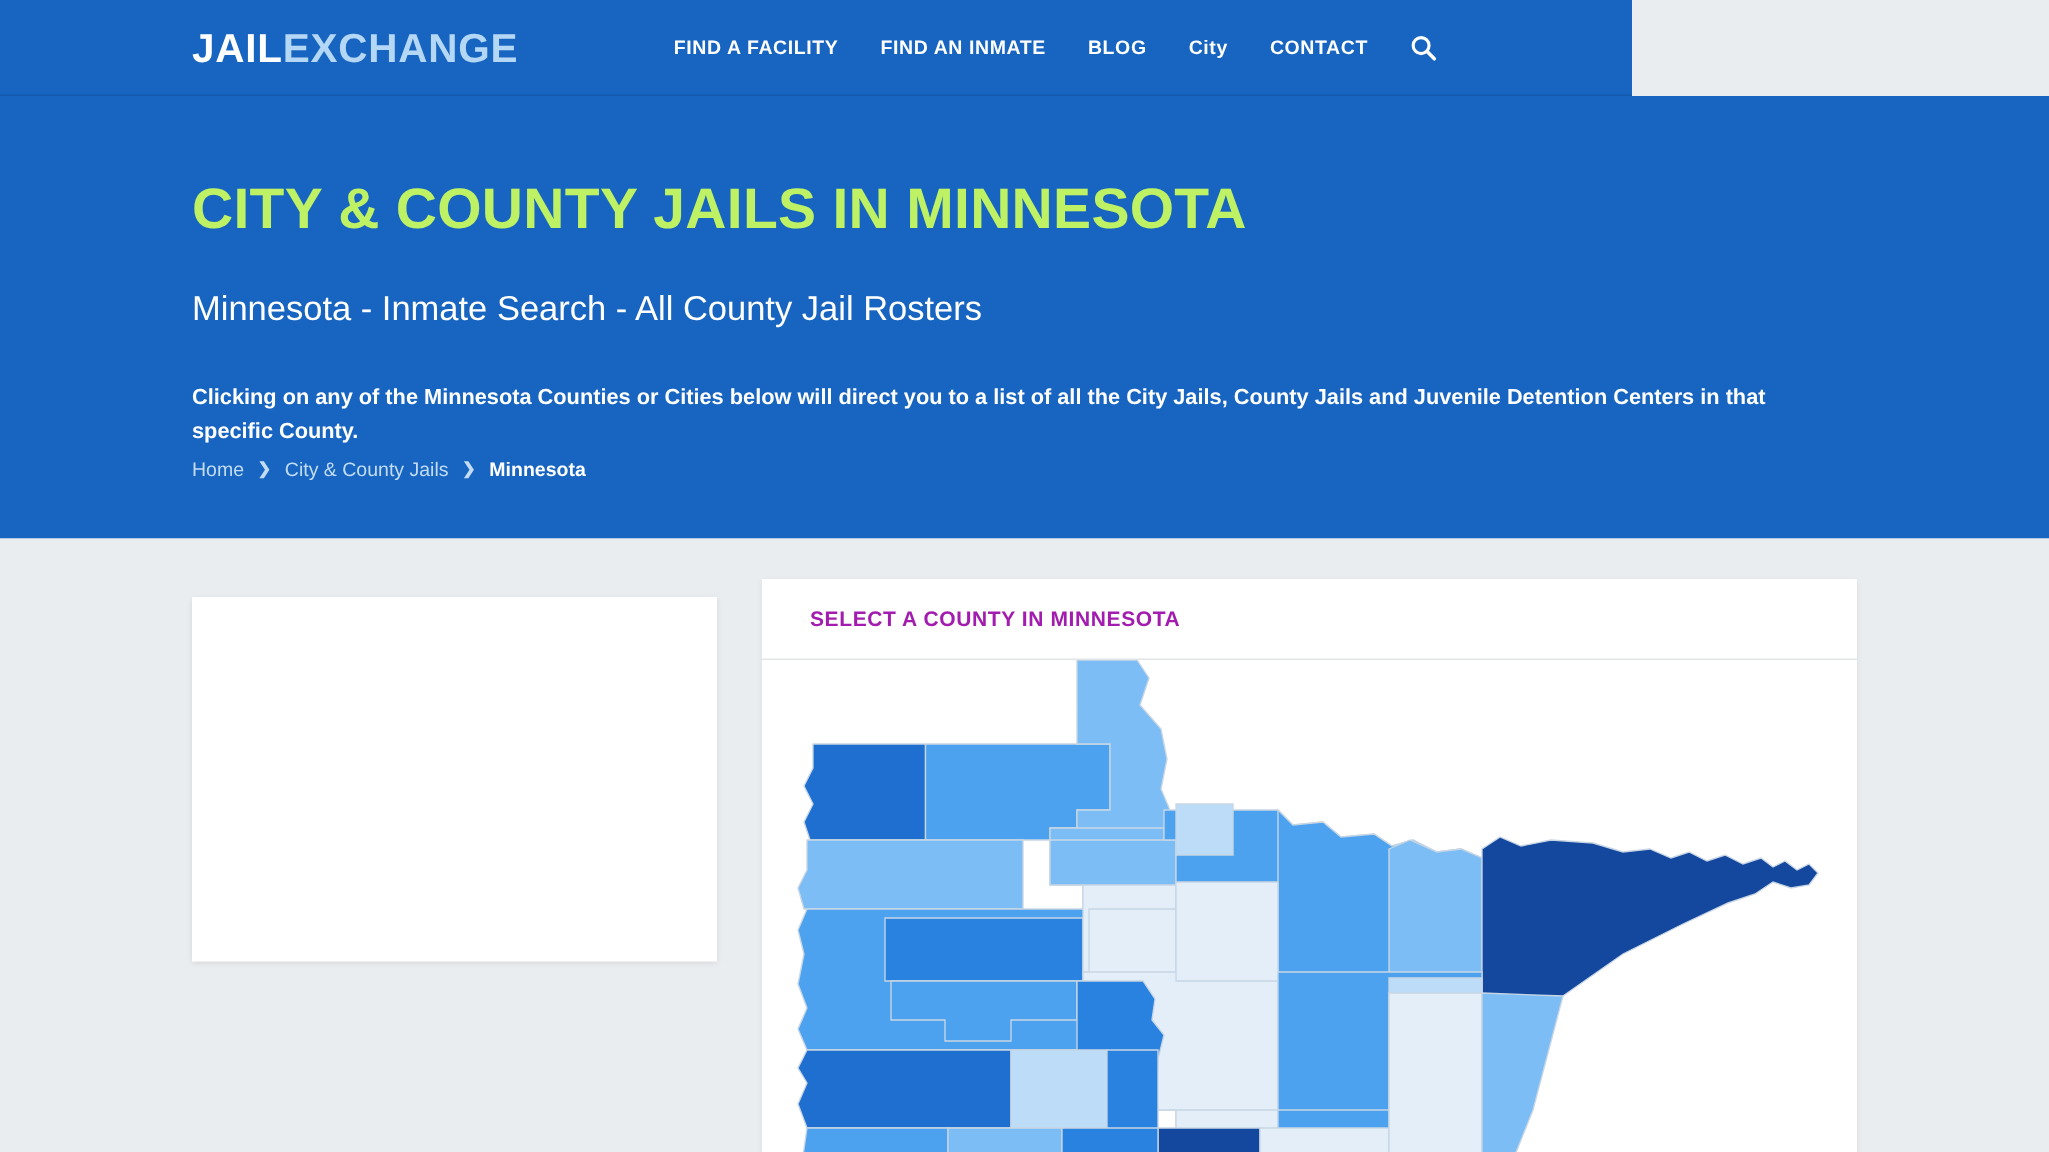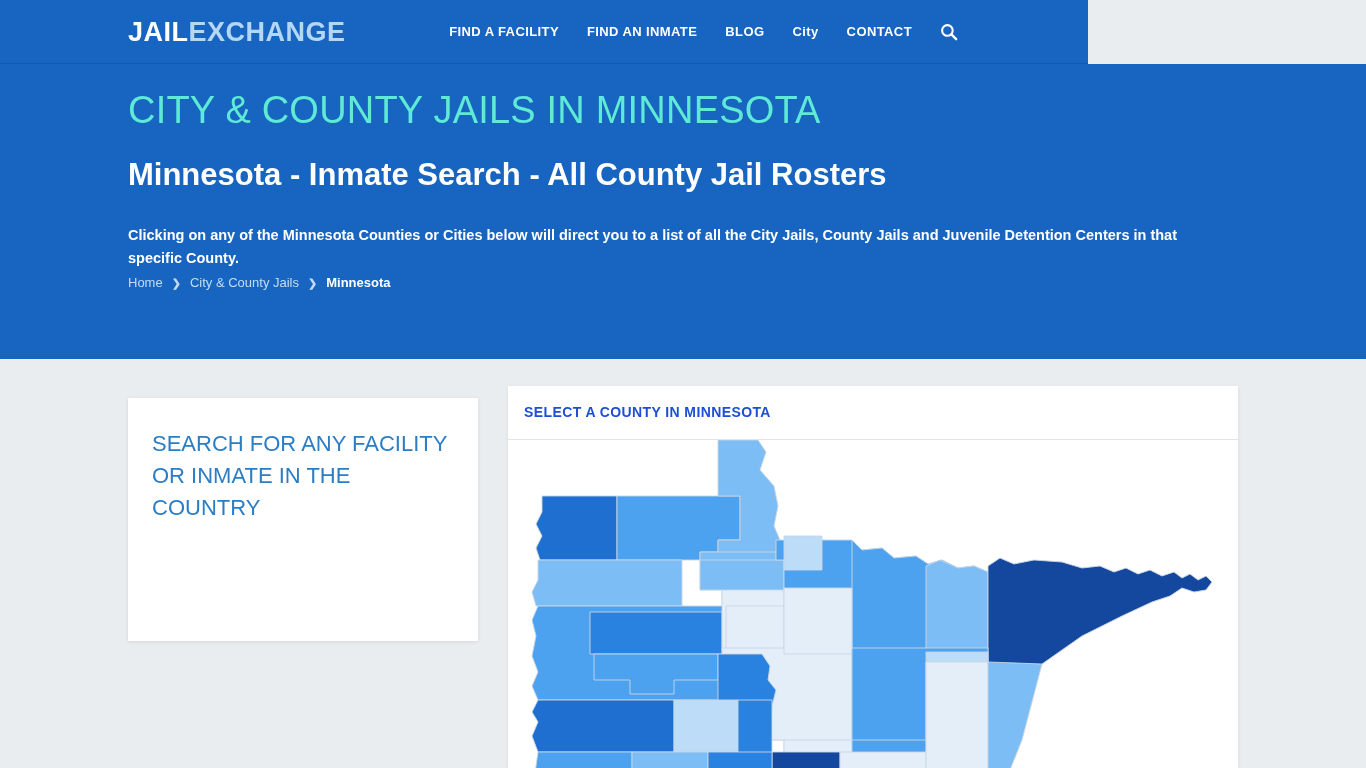--- a/index.html
+++ b/index.html
@@ -45,26 +45,26 @@
   .nav-search svg { display: block; }
 
   
   .hero {
     position: absolute; top: 64px; left: 0;
     width: 1366px; height: 295px;
     background: #1765c0;
   }
   .hero-inner { position: absolute; left: 128px; top: 0; width: 1110px; }
   .hero-title {
-    color: #5eead4; font-size: 38px; font-weight: normal;
+    color: #bef264; font-size: 38px; font-weight: bold;
     letter-spacing: 0.2px; line-height: 44px;
-    margin-top: 24px;
+    margin-top: 54px;
   }
   .hero-sub {
-    color: #ffffff; font-size: 31px; font-weight: bold;
+    color: #ffffff; font-size: 23px; font-weight: normal;
     line-height: 38px; margin-top: 24px;
   }
   .hero-desc {
     color: #ffffff; font-size: 14.5px; line-height: 23px;
     margin-top: 30px; max-width: 1080px; font-weight: bold;
   }
   .breadcrumb {
     margin-top: 4px; display: flex; align-items: flex-end;
     font-size: 13px; line-height: 18px; gap: 0;
   }
@@ -105,22 +105,22 @@
     width: 730px; height: 382px;
     background: #ffffff;
     box-shadow: 0 1px 4px rgba(0,0,0,0.07);
     overflow: hidden;
   }
   .map-panel-header {
     position: absolute; left: 0; top: 0; width: 730px; height: 54px;
     border-bottom: 1px solid #e2e5e8;
   }
   .map-panel-title {
-    position: absolute; left: 16px; top: 18px;
-    color: #1d4ed8; font-size: 14px; font-weight: bold;
+    position: absolute; left: 32px; top: 18px;
+    color: #a21caf; font-size: 14px; font-weight: bold;
     letter-spacing: 0.4px;
   }
   .map-wrap {
     position: absolute; left: 0; top: 54px;
     width: 730px; height: 328px;
     overflow: hidden;
   }
   .map-wrap svg { position: absolute; left: 0; top: 0; display: block; }
 </style>
 </head>
@@ -157,21 +157,20 @@
       <a class="bc-link">City &amp; County Jails</a>
       <span class="bc-sep">❯</span>
       <span class="bc-current">Minnesota</span>
     </nav>
   </div>
 </div>
 
 <div class="main">
 
   <div class="search-card">
-    <div class="search-card-title">SEARCH FOR ANY FACILITY OR INMATE IN THE COUNTRY</div>
   </div>
 
   <div class="map-panel">
     <div class="map-panel-header">
       <div class="map-panel-title">SELECT A COUNTY IN MINNESOTA</div>
     </div>
     <div class="map-wrap">
       <svg id="mn-map" width="730" height="470" viewBox="0 0 730 470">
           <g transform="translate(14,0)">
             <polygon points="20,56 95,56 95,120 18,120 14,108 20,96 14,84 20,72" fill="#1f6fd0" stroke="#c8d6e4" stroke-width="0.9"></polygon>

